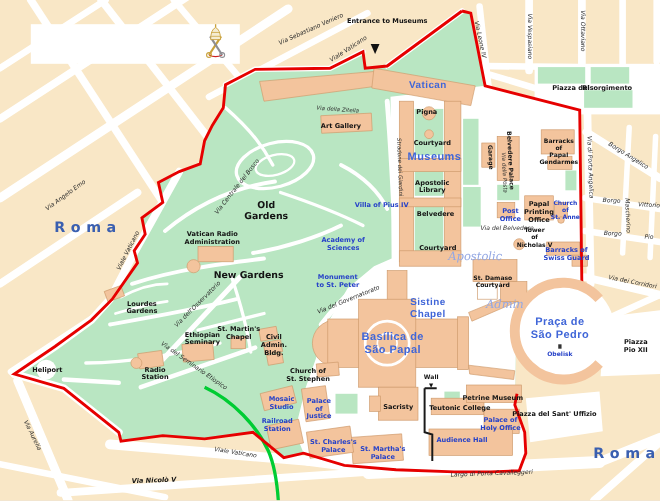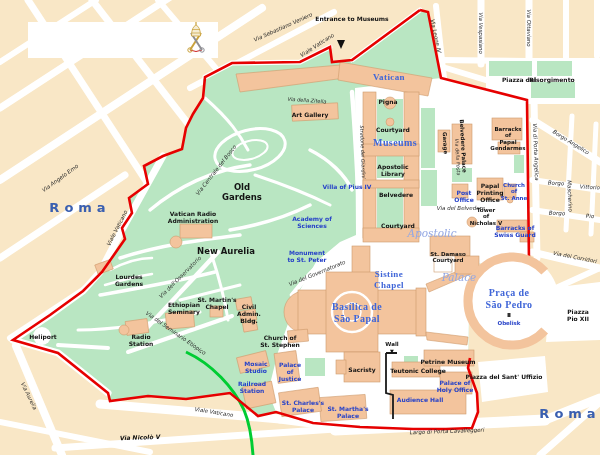--- a/index.html
+++ b/index.html
@@ -5,21 +5,21 @@
   html,body{margin:0;padding:0;background:#e8e4da;font-family:"DejaVu Sans",sans-serif;}
   #stage{position:relative;width:600px;height:455px;overflow:hidden;background:#F9E7C6;}
   #mapsvg{position:absolute;left:0;top:0;}
   #labels{position:absolute;left:0;top:0;width:600px;height:455px;z-index:5;}
   .lb{position:absolute;transform:translate(-50%,-50%) rotate(var(--r,0deg));white-space:pre-line;
       text-align:center;font:bold 6px "DejaVu Sans",sans-serif;color:#141414;line-height:1.18;}
   .s55{font-size:5.5px}
   .st{font:italic 5.5px "DejaVu Sans",sans-serif;color:#2a2a2a;white-space:nowrap;font-weight:400;}
   .stb{font:italic bold 6px "DejaVu Sans",sans-serif;white-space:nowrap;}
   .bl{color:#2742C8;}
-  .ft{font-family:Liberation Serif, serif;color:#4066D8;letter-spacing:.4px;}
+  .ft{font-family:Liberation Sans, sans-serif;color:#4066D8;letter-spacing:.4px;}
   .f9{font-size:9px}.f10{font-size:10px}
   .lt{color:#93A7E3;font:italic 10.5px "DejaVu Serif",serif;}
   .roma{font:bold 13px "DejaVu Sans",sans-serif;letter-spacing:5px;color:#3A5FB0;white-space:nowrap;}
   .cp{font:8.5px "Liberation Serif",serif;color:#2333B0;white-space:nowrap;font-weight:400;}
   .gard{font-size:8.5px;text-align:center;}
 </style>
 </head>
 <body>
 
 <div id="stage">
@@ -232,21 +232,21 @@
   <div class="lb st" style="left:590px;top:216px;--r:2deg">Pio</div>
   <div class="lb st" style="left:575px;top:257px;--r:11deg">Via dei Corridori</div>
   <div class="lb" style="left:578px;top:315px">Piazza Pio XII</div>
   <div class="lb" style="left:504px;top:377px">Piazza  del  Sant' Uffizio</div>
   <div class="lb st" style="left:447px;top:431px;--r:-2deg">Largo di Porta Cavalleggeri</div>
   <div class="lb roma" style="left:80px;top:207px">Roma</div>
   <div class="lb roma" style="left:570px;top:413px">Roma</div>
 
   <div class="lb gard" style="left:242px;top:192px">Old
 Gardens</div>
-  <div class="lb gard" style="left:226px;top:251px">New  Aurelia</div>
+  <div class="lb gard" style="left:226px;top:251px">New  Gardens</div>
   <div class="lb" style="left:193px;top:217px">Vatican Radio
 Administration</div>
   <div class="lb" style="left:129px;top:280px">Lourdes
 Gardens</div>
   <div class="lb" style="left:43px;top:337px">Heliport</div>
   <div class="lb" style="left:184px;top:308px">Ethiopian
 Seminary</div>
   <div class="lb" style="left:217px;top:303px">St. Martin's
 Chapel</div>
   <div class="lb" style="left:249px;top:314px">Civil
@@ -282,21 +282,21 @@
   <div class="lb bl" style="left:420px;top:400px">Audience  Hall</div>
   <div class="lb ft f10" style="left:357px;top:313px">Basílica de
 São Papal</div>
   <div class="lb ft f9" style="left:389px;top:280px">Sistine
 Chapel</div>
   <div class="lb ft f10" style="left:509px;top:299px">Praça de
 São Pedro</div>
   <div class="lb bl s55" style="left:509px;top:323px">Obelisk</div>
 
   <div class="lb lt" style="left:432px;top:233px">Apostolic</div>
-  <div class="lb lt" style="left:459px;top:277px">Palace</div>
+  <div class="lb lt" style="left:459px;top:277px">Admin</div>
   <div class="lb s55" style="left:448px;top:257px">St. Damaso
 Courtyard</div>
   <div class="lb s55" style="left:486px;top:217px">Tower
 of
 Nicholas V</div>
   <div class="lb bl" style="left:515px;top:231px">Barracks of
 Swiss Guard</div>
   <div class="lb bl s55" style="left:514px;top:192px">Church
 of
 St. Anne</div>

